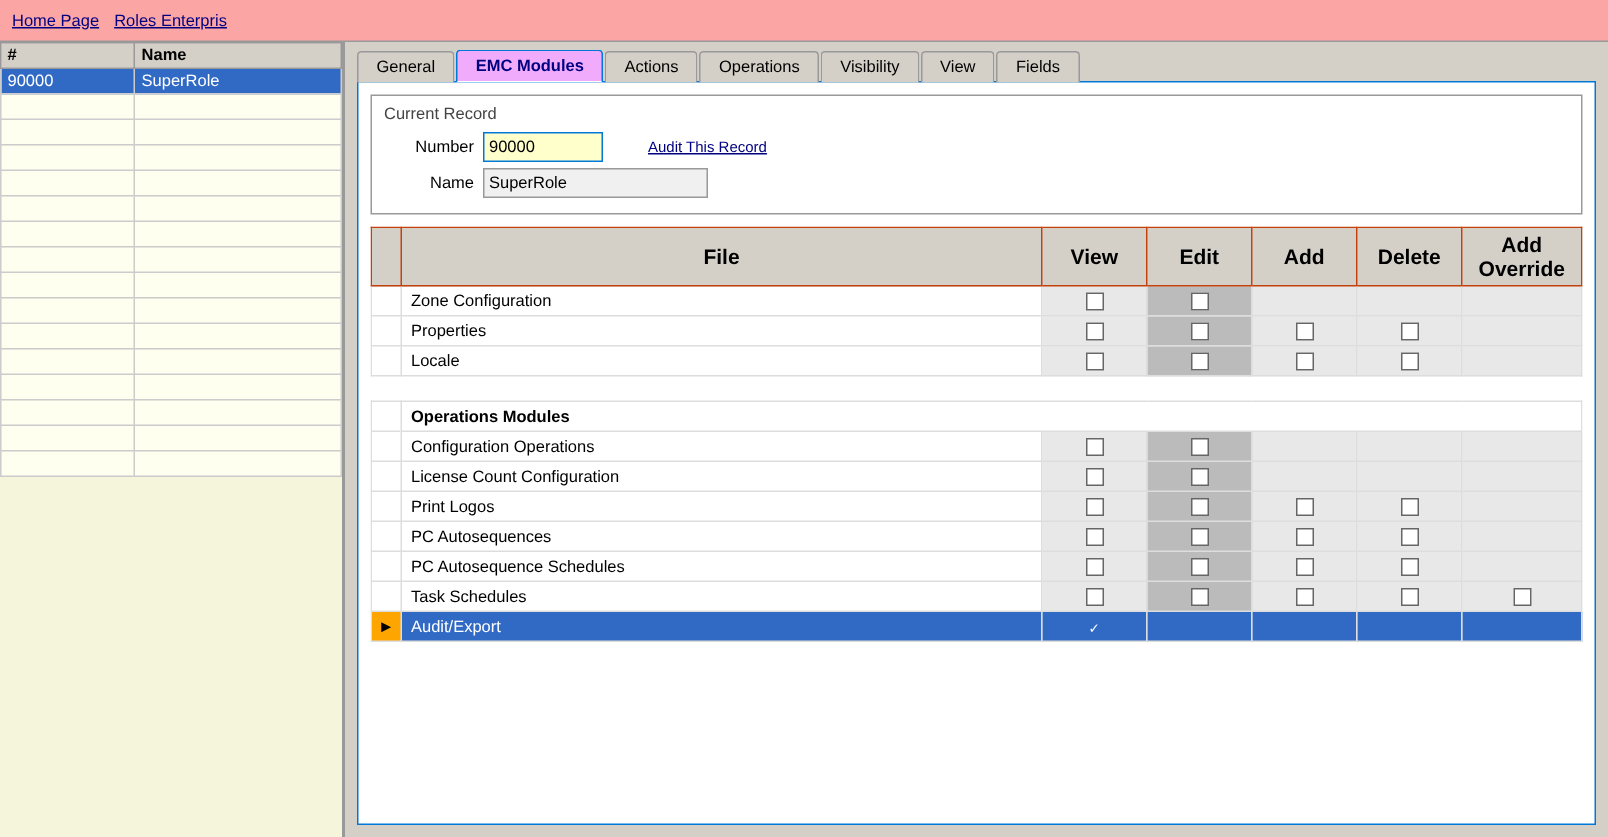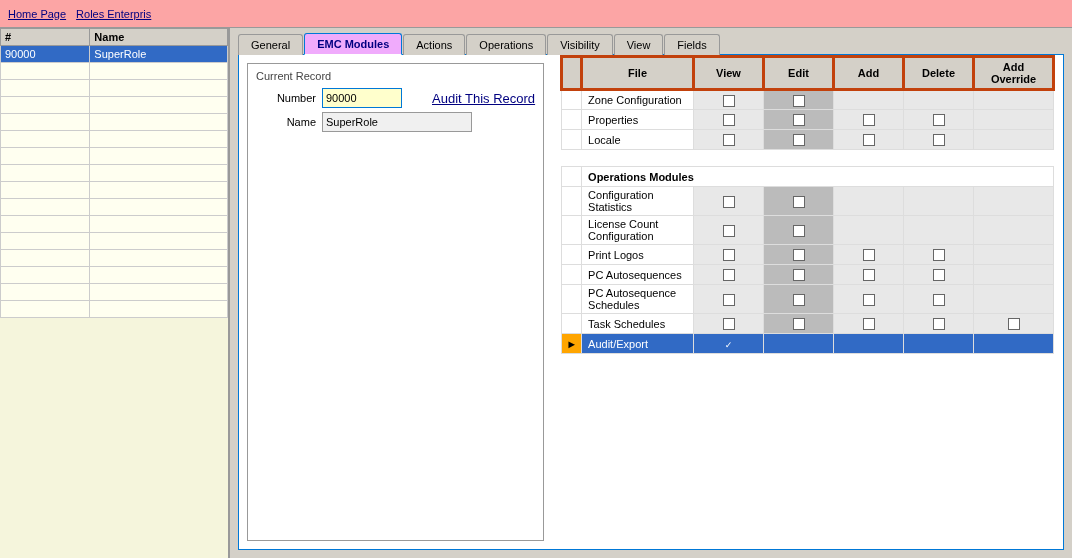--- a/index.html
+++ b/index.html
@@ -117,21 +117,21 @@
     }
 
     
     .content-area {
       flex: 1;
       background: #ffffff;
       border: 1px solid #0078d7;
       margin: 0 8px 8px 8px;
       overflow: hidden;
       display: flex;
-      flex-direction: row;
+      flex-direction: column;
     }
 
     
     .current-record {
       border: 1px solid #999;
       margin: 8px;
       padding: 6px 8px;
       background: #ffffff;
     }
 
@@ -171,21 +171,21 @@
     .form-input.name-input {
       width: 150px;
       background: #f0f0f0;
     }
 
     .audit-link {
       margin-left: 30px;
       color: #000080;
       text-decoration: underline;
       cursor: pointer;
-      font-size: 13px;
+      font-size: 10px;
     }
 
     
     .hint-row {
       display: flex;
       justify-content: space-between;
       align-items: center;
       padding: 4px 8px;
       font-size: 11px;
     }
@@ -207,25 +207,25 @@
       width: 100%;
       border-collapse: collapse;
       font-size: 11px;
     }
 
     .data-table thead tr {
       background: #d4d0c8;
     }
 
     .data-table th {
-      border: 3px solid #c2410c;
+      border: 1px solid #c2410c;
       padding: 3px 6px;
       text-align: center;
       font-weight: bold;
-      font-size: 11px;
+      font-size: 14px;
     }
 
     .data-table th.file-col {
       text-align: center;
     }
 
     .data-table td {
       border: 1px solid #ddd;
       padding: 2px 4px;
       height: 20px;
@@ -440,21 +440,21 @@
   </tr>
               <tr class="separator-row">
                 <td colspan="7">&nbsp;</td>
               </tr>
               <tr class="section-header">
                 <td></td>
                 <td colspan="6" class="file-name" style="font-weight:bold;">Operations Modules</td>
               </tr>
               <tr>
     <td class="row-indicator"></td>
-    <td class="file-name">Configuration Statistics</td>
+    <td class="file-name">Configuration Operations</td>
     <td class="checkbox-cell"><span class="cb"></span></td>
     <td class="checkbox-cell" style="background:#bbbbbb;"><span class="cb"></span></td>
     <td class="checkbox-cell"></td>
     <td class="checkbox-cell"></td>
     <td class="checkbox-cell"></td>
   </tr>
               <tr>
     <td class="row-indicator"></td>
     <td class="file-name">License Count Configuration</td>
     <td class="checkbox-cell"><span class="cb"></span></td>

